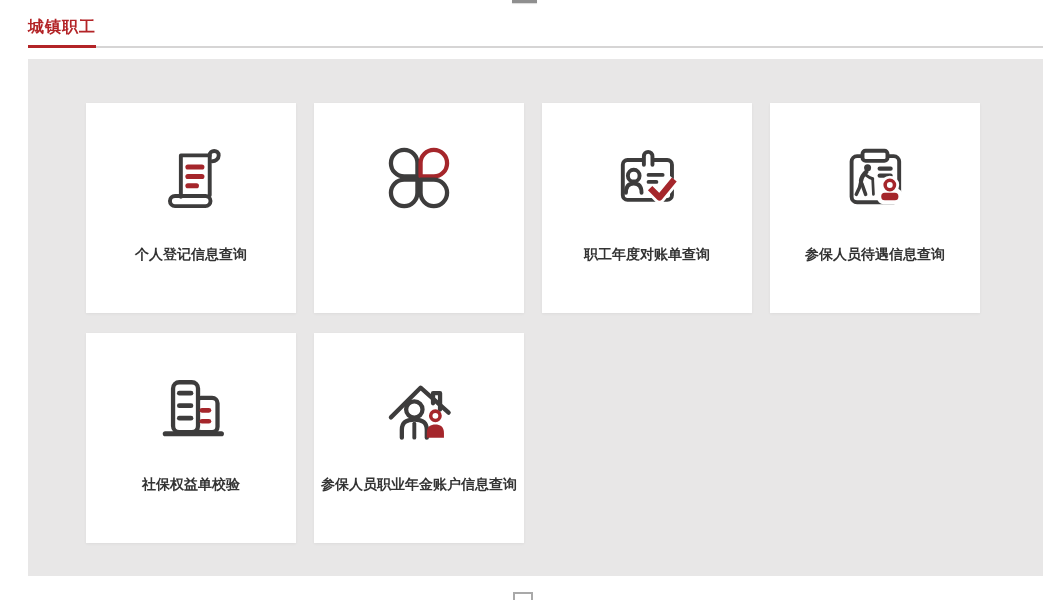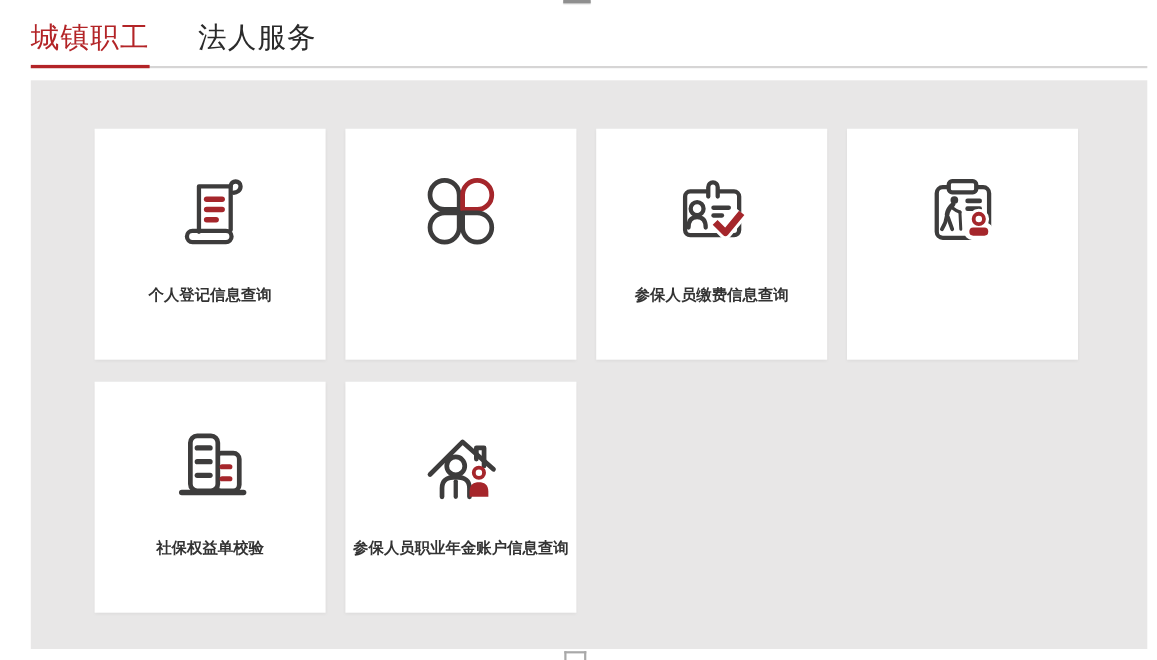--- a/index.html
+++ b/index.html
@@ -28,22 +28,22 @@
 
   
   .tabs {
     display: flex;
     align-items: flex-end;
     margin: 0 9px 0 28px;
     padding-top: 17px;
     border-bottom: 2px solid #d6d5d5;
   }
   .tab {
-    font-size: 26px;
-    font-weight: normal;
+    font-size: 16px;
+    font-weight: bold;
     letter-spacing: 1px;
     color: #2b2b2b;
     padding-bottom: 7px;
     margin-right: 44px;
     margin-bottom: -2px;
     border-bottom: 3px solid transparent;
     cursor: pointer;
     white-space: nowrap;
   }
   .tab.active {
@@ -91,21 +91,20 @@
     padding: 0 6px;
   }
 </style>
 </head>
 <body>
 
 <div class="top-fragment"></div>
 
 <nav class="tabs">
   <div class="tab active">城镇职工</div>
-  <div class="tab">法人服务</div>
 </nav>
 
 <div class="panel">
   <div class="grid">
 
     <div class="card">
       <div class="icon-wrap">
         <svg viewBox="0 0 100 100" fill="none" stroke="#3d3c3c" stroke-width="5" stroke-linecap="round" stroke-linejoin="round">
           <path d="M 37 74 V 21 H 74 V 72"></path>
           <path d="M 74 21 c 0 -7.5 11.5 -7.5 11.5 0 c 0 5 -4.5 7.5 -8 7.5"></path>
@@ -137,21 +136,21 @@
           <rect x="19" y="27" width="63" height="51" rx="6"></rect>
           <path d="M 46 33 V 22 a 5.5 5.5 0 0 1 11 0 V 33" fill="#ffffff"></path>
           <circle cx="33" cy="47" r="7.5"></circle>
           <path d="M 23 69 C 23 59 28 57 33 57 C 38 57 43 59 43 69"></path>
           <path d="M 52 46 H 70"></path>
           <path d="M 52 55 H 62"></path>
           <path d="M 54 63 L 66 75 L 85 52" stroke="#ffffff" stroke-width="15" stroke-linecap="butt"></path>
           <path d="M 54 63 L 66 75 L 85 52" stroke="#a5262b" stroke-width="8" stroke-linecap="butt"></path>
         </svg>
       </div>
-      <div class="label">参保人员缴费信息查询</div>
+      <div class="label">职工年度对账单查询</div>
     </div>
 
     <div class="card">
       <div class="icon-wrap">
         <svg viewBox="0 0 100 100" fill="none" stroke="#3d3c3c" stroke-width="5" stroke-linecap="round" stroke-linejoin="round">
           <rect x="20" y="22" width="61" height="59" rx="7"></rect>
           <rect x="34" y="15" width="32" height="13" rx="4" fill="#ffffff"></rect>
           <circle cx="40.5" cy="37" r="4.5" fill="#3d3c3c" stroke="none"></circle>
           <path d="M 39 42 Q 33 47 32 54" stroke-width="5.5"></path>
           <path d="M 32 54 Q 31 63 26 71" stroke-width="4.5"></path>
@@ -161,20 +160,21 @@
           <path d="M 56 38 H 70" stroke-width="5.5"></path>
           <path d="M 56 47 H 70" stroke-width="5.5"></path>
           <g>
             <circle cx="69" cy="59" r="9.5" fill="#ffffff" stroke="#ffffff" stroke-width="5"></circle>
             <rect x="55" y="66" width="28" height="15" rx="6" fill="#ffffff" stroke="#ffffff"></rect>
             <circle cx="69" cy="59" r="6" stroke="#a5262b" stroke-width="4.5"></circle>
             <rect x="58" y="69" width="22" height="9.5" rx="4.5" fill="#a5262b" stroke="none"></rect>
           </g>
         </svg>
       </div>
+      <div class="label">参保人员待遇信息查询</div>
     </div>
 
     <div class="card">
       <div class="icon-wrap">
         <svg viewBox="0 0 100 100" fill="none" stroke="#3d3c3c" stroke-width="5.5" stroke-linecap="round" stroke-linejoin="round">
           <rect x="56" y="37" width="28" height="44" rx="7" fill="#ffffff"></rect>
           <rect x="27" y="17" width="32" height="64" rx="8" fill="#ffffff"></rect>
           <g stroke-width="6">
             <path d="M 35 31 H 50"></path>
             <path d="M 35 47 H 50"></path>

